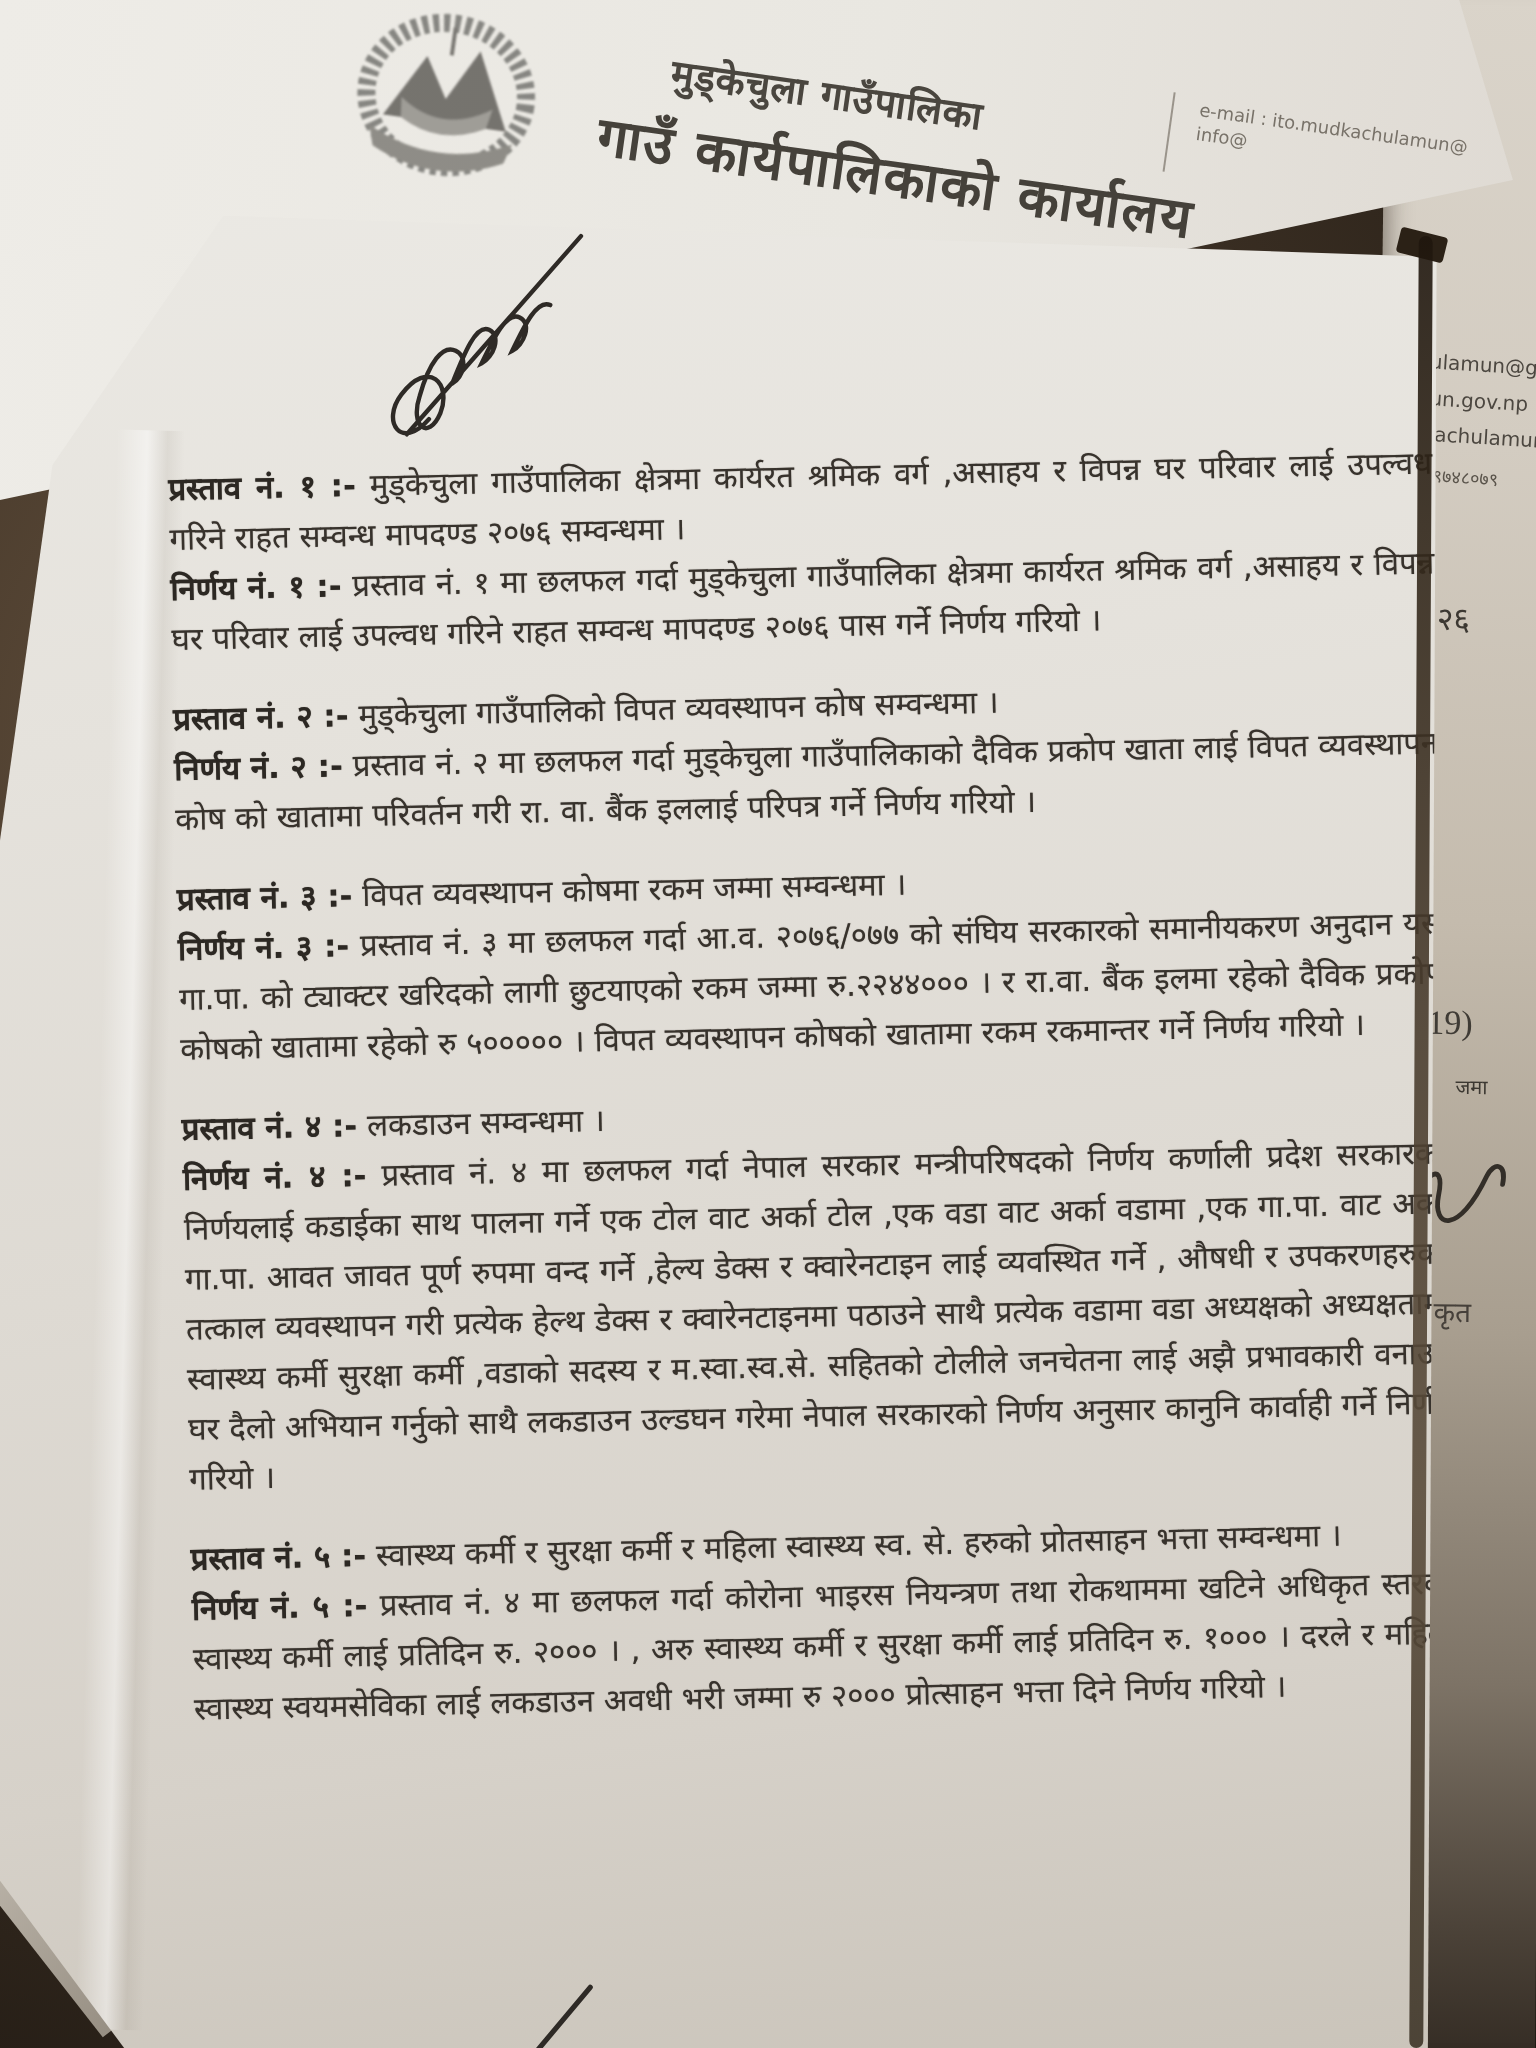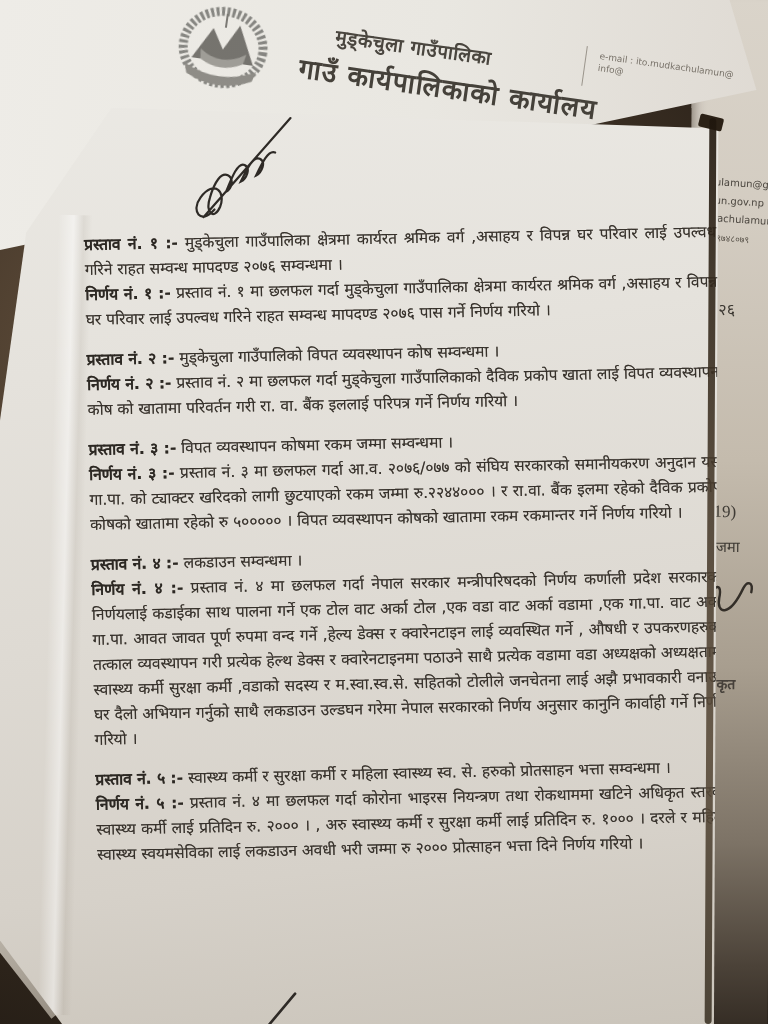--- a/index.html
+++ b/index.html
@@ -59,25 +59,25 @@
 
 <div id="page">
 
   <div id="sheet-right" class="abs">
     <div class="frag" style="left:24px;top:182px;font-size:10px;transform:rotate(3deg);">ulamun@gm</div>
     <div class="frag" style="left:24px;top:200px;font-size:10px;transform:rotate(3deg);">un.gov.np</div>
     <div class="frag" style="left:21px;top:218px;font-size:10px;transform:rotate(3deg);">kachulamun</div>
     <div class="frag" style="left:26px;top:236px;font-size:9px;transform:rotate(3deg);color:#5a544b;">९७४८०७९</div>
     <div class="frag" style="left:12px;top:302px;font-size:16px;color:#3c3832;">२१२६</div>
     <div class="frag" style="left:20px;top:506px;font-size:17px;color:#3f3b35;font-family:'Liberation Serif',serif;">(19)</div>
-    <div class="frag" style="left:28px;top:540px;font-size:15px;color:#3c3832;">जमा</div>
+    <div class="frag" style="left:40px;top:540px;font-size:10px;color:#3c3832;">जमा</div>
     <svg class="abs" style="left:2px;top:578px;" width="78" height="58" viewBox="0 0 78 58">
       <path d="M12,44 C20,12 34,4 30,24 C27,40 40,44 54,14 C58,6 64,8 62,18" fill="none" stroke="#332e28" stroke-width="2.4" stroke-linecap="round"></path>
     </svg>
-    <div class="frag" style="left:30px;top:678px;font-size:14px;color:#46403a;font-weight:bold;">कृत</div>
+    <div class="frag" style="left:30px;top:650px;font-size:14px;color:#46403a;">कृत</div>
   </div>
 
   <div id="sliver-topleft" class="abs"></div>
   <div id="sliver-bottomleft" class="abs"></div>
 
   <div id="sheet-letterhead" class="abs">
     <div id="header-rot" class="abs">
 
       <svg class="abs" style="left:-2px;top:4px;opacity:.78;filter:blur(.4px);" width="104" height="90" viewBox="0 0 104 90">
         <ellipse cx="52" cy="42" rx="40" ry="36" fill="none" stroke="#6a6a66" stroke-width="9" stroke-dasharray="3 2.4"></ellipse>

